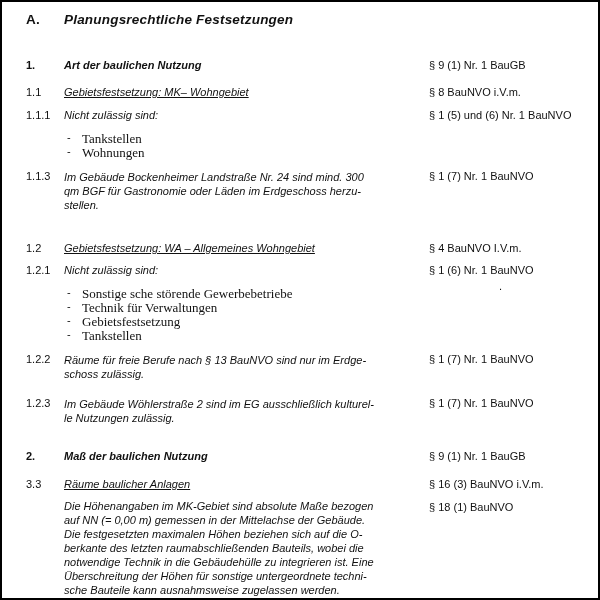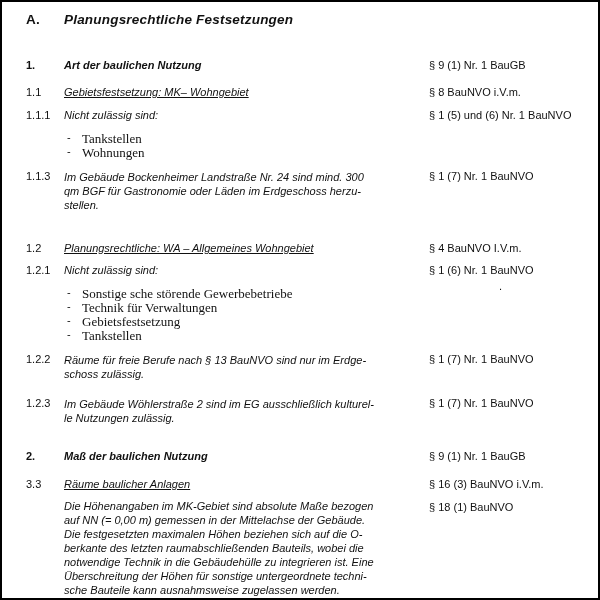--- a/index.html
+++ b/index.html
@@ -69,21 +69,21 @@
   <div class="row" style="top:168px">
     <span class="c-num">1.1.3</span>
     <span class="c-body lines">Im Gebäude Bockenheimer Landstraße Nr. 24 sind mind. 300
 qm BGF für Gastronomie oder Läden im Erdgeschoss herzu-
 stellen.</span>
     <span class="c-ref">§ 1 (7) Nr. 1 BauNVO</span>
   </div>
 
   <div class="row" style="top:240px">
     <span class="c-num">1.2</span>
-    <span class="c-body underline">Planungsrechtliche: WA – Allgemeines Wohngebiet</span>
+    <span class="c-body underline">Gebietsfestsetzung: WA – Allgemeines Wohngebiet</span>
     <span class="c-ref">§ 4 BauNVO I.V.m.</span>
   </div>
 
   <div class="row" style="top:262px">
     <span class="c-num">1.2.1</span>
     <span class="c-body">Nicht zulässig sind:</span>
     <span class="c-ref">§ 1 (6) Nr. 1 BauNVO</span>
   </div>
   <div class="row" style="top:284px">
     <span class="c-dash">-</span>

